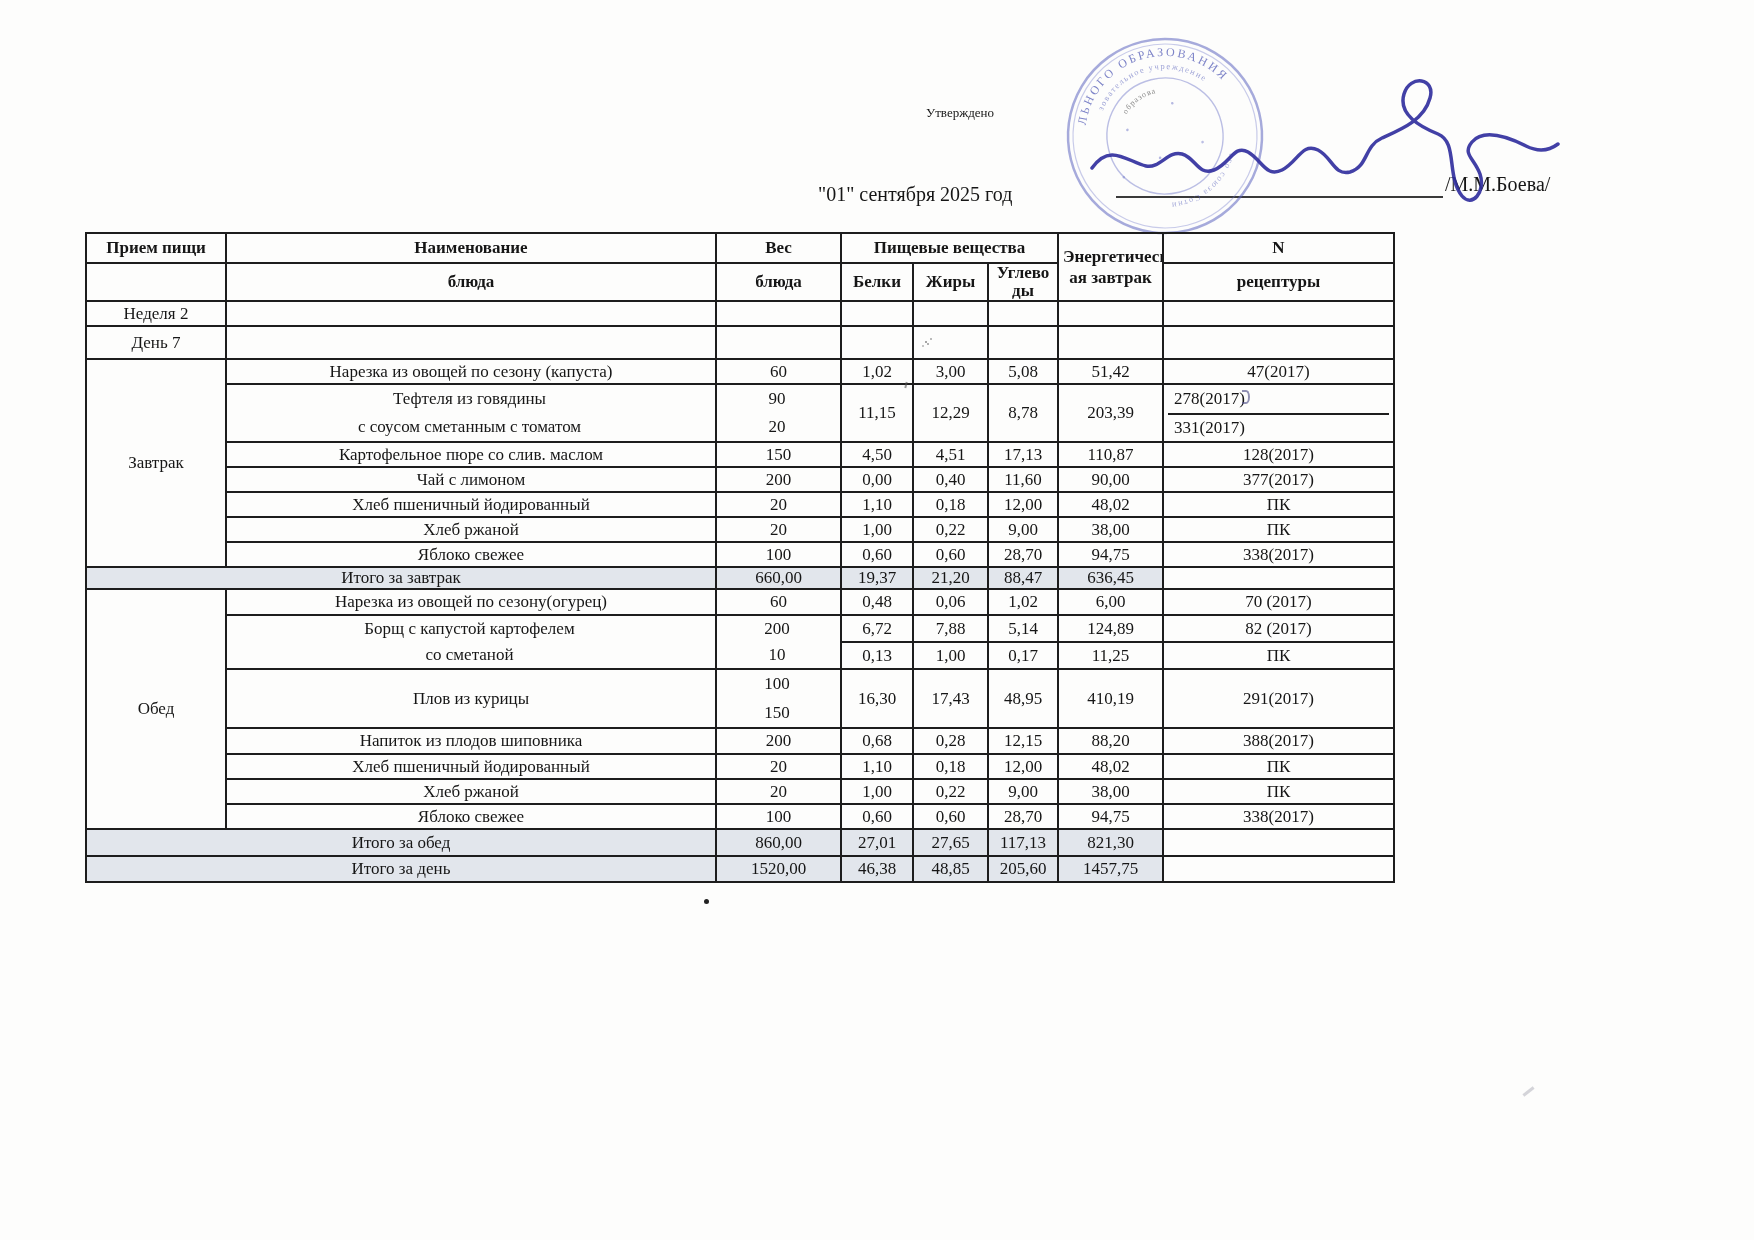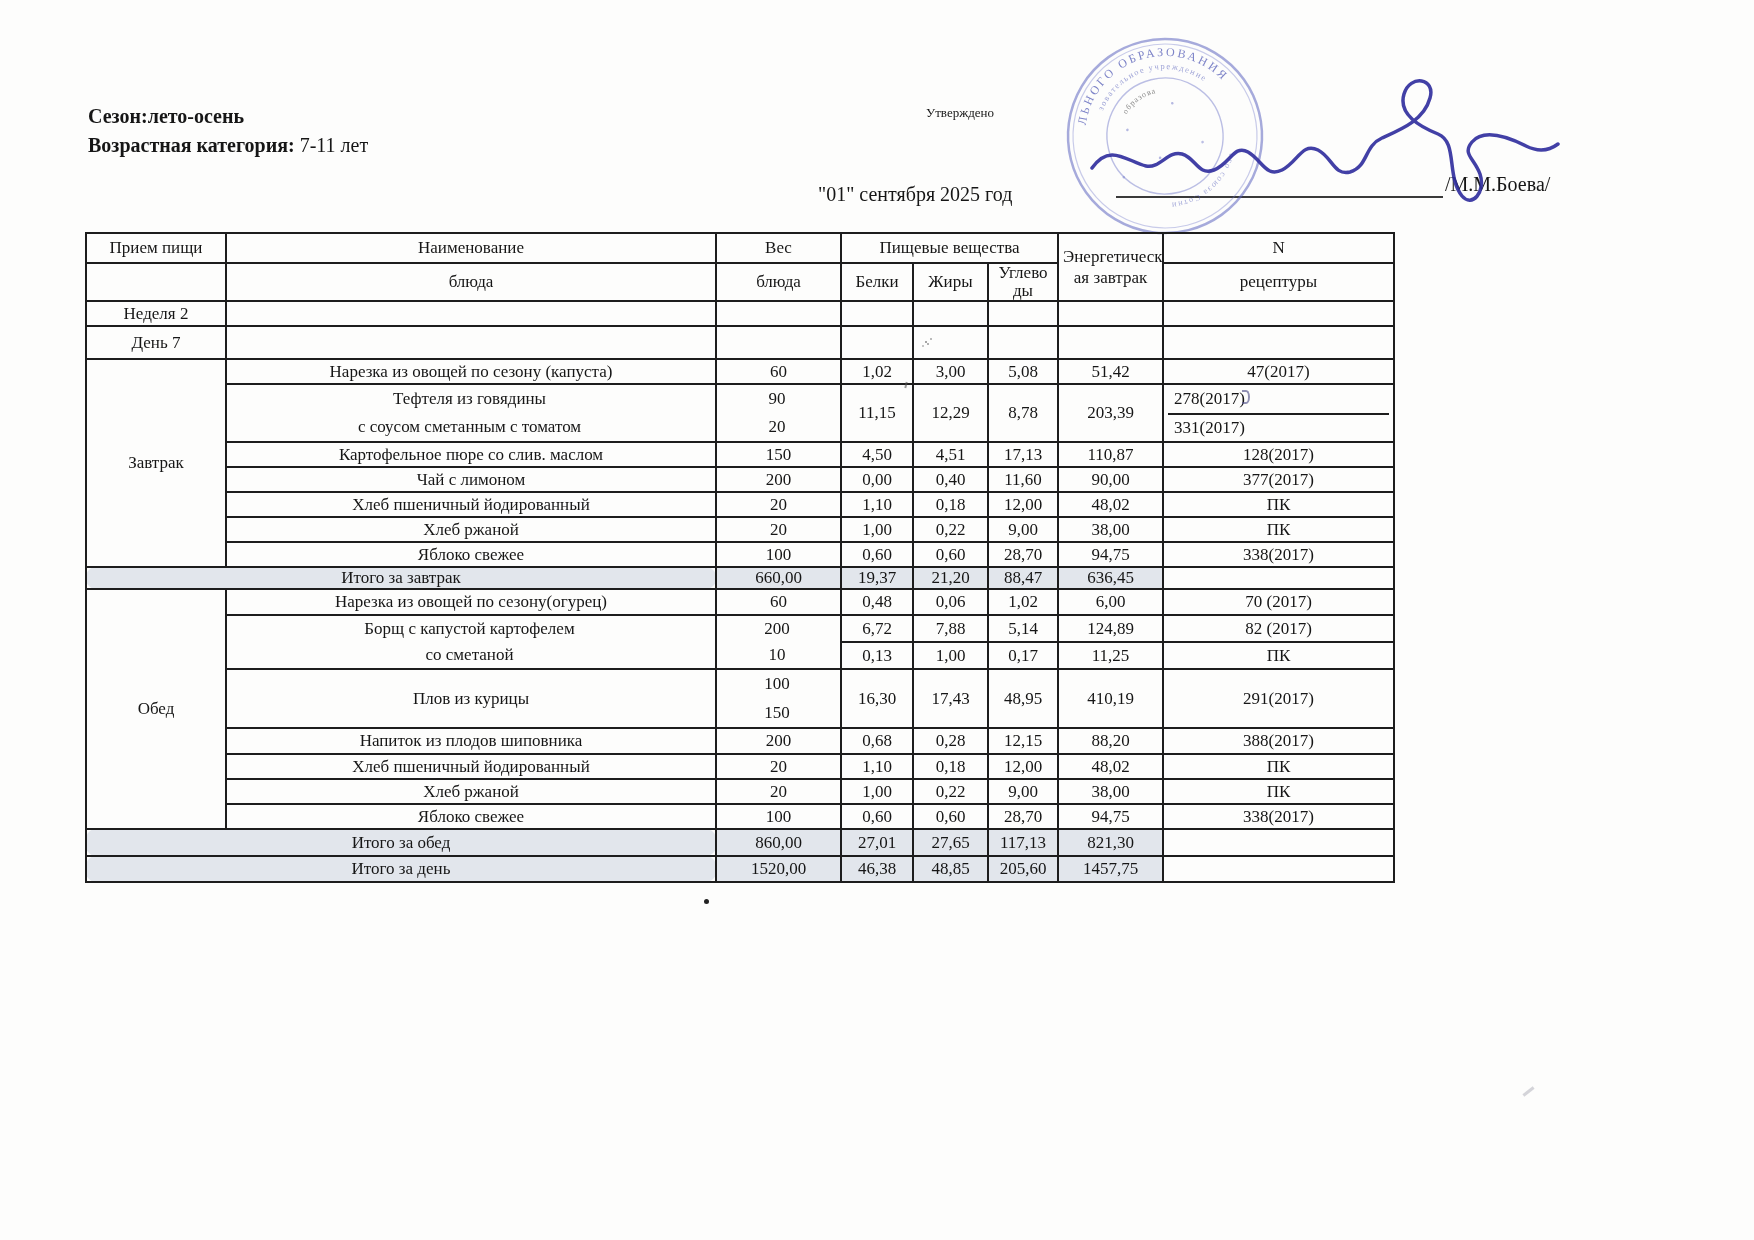--- a/index.html
+++ b/index.html
@@ -17,22 +17,22 @@
   .sig-name { position:absolute; left:1445px; top:173px; font-size:20px; }
   
   .stamp-wrap { position:absolute; left:1010px; top:26px; width:570px; height:222px; pointer-events:none; }
   
   .menu-table-wrap { position:absolute; left:85px; top:232px; }
   table.menu { border-collapse:collapse; table-layout:fixed; width:1308px; background:transparent; }
   table.menu th, table.menu td {
     border:2px solid #1d1d1d; font-size:17px; font-weight:normal;
     text-align:center; vertical-align:middle; padding:0 4px; overflow:hidden;
   }
-  table.menu th { font-weight:normal; }
-  td.l, th.l { text-align:left; padding-left:6px;border-radius:10px; }
+  table.menu th { font-weight:bold; }
+  td.l, th.l { text-align:left; padding-left:6px; }
   td.r { text-align:right; padding-right:9px; }
   td.b { font-weight:bold; }
   td.meal { font-weight:bold; text-align:center; }
   th.energy { font-size:13px; line-height:1.25; padding:0 6px; }
   th.carbs { vertical-align:top; line-height:18px; padding-top:3px; }
   th.ncol  { text-align:right; padding-right:42px; }
   th.ncol2 { text-align:right; padding-right:10px; }
   tr.shade td { background:#e2e6ec; }
   tr.shade td.nos { background:transparent; }
   td.p0 { padding:0; }
@@ -46,24 +46,20 @@
   .speck2 { position:absolute; left:905px; top:382px; width:2px; height:6px; background:#555; opacity:.6; transform:rotate(14deg); }
   .speck3 { position:absolute; left:1242px; top:390px; width:6px; height:10px; border:2px solid #56568c; border-left:none;
             border-radius:0 60% 60% 0; opacity:.65; }
   .speck4 { position:absolute; left:1522px; top:1090px; width:13px; height:3px; background:#b9b9c2; opacity:.6; transform:rotate(-38deg); }
 </style>
 </head>
 <body>
 
 <div class="page">
 
-  <div class="hdr-left">
-    <div class="bold">Сезон:лето-осень</div>
-    <div><span class="bold">Возрастная категория:</span> <span>7-11 лет</span></div>
-  </div>
 
   <div class="hdr-center">
     <div>Утверждено</div>
   </div>
   <div class="date-line">"01" сентября 2025 год</div>
   <div class="sig-line"></div>
   <div class="sig-name">/М.М.Боева/</div>
 
   <div class="stamp-wrap">
     <svg width="570" height="222" viewBox="0 0 570 222">

